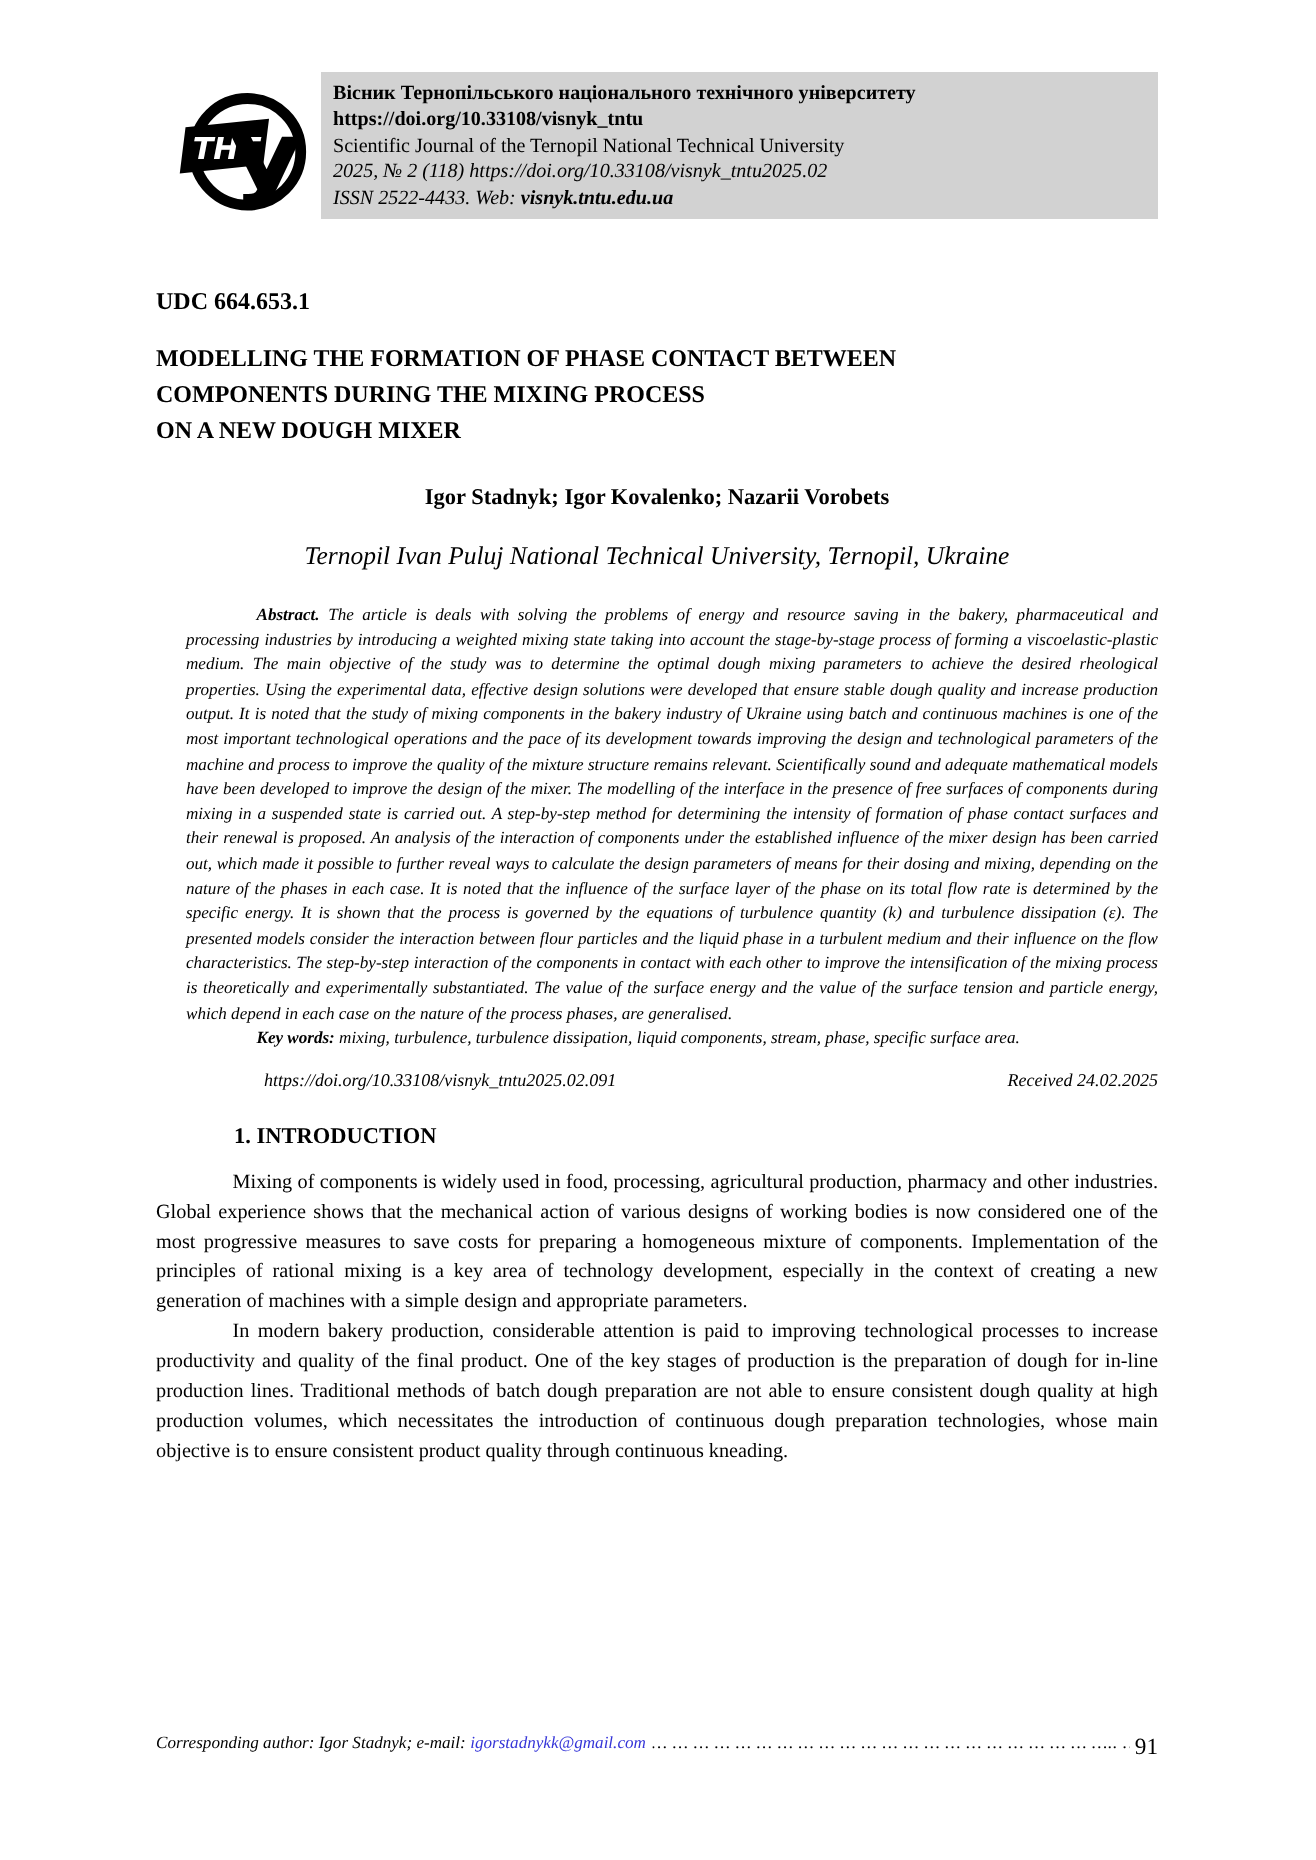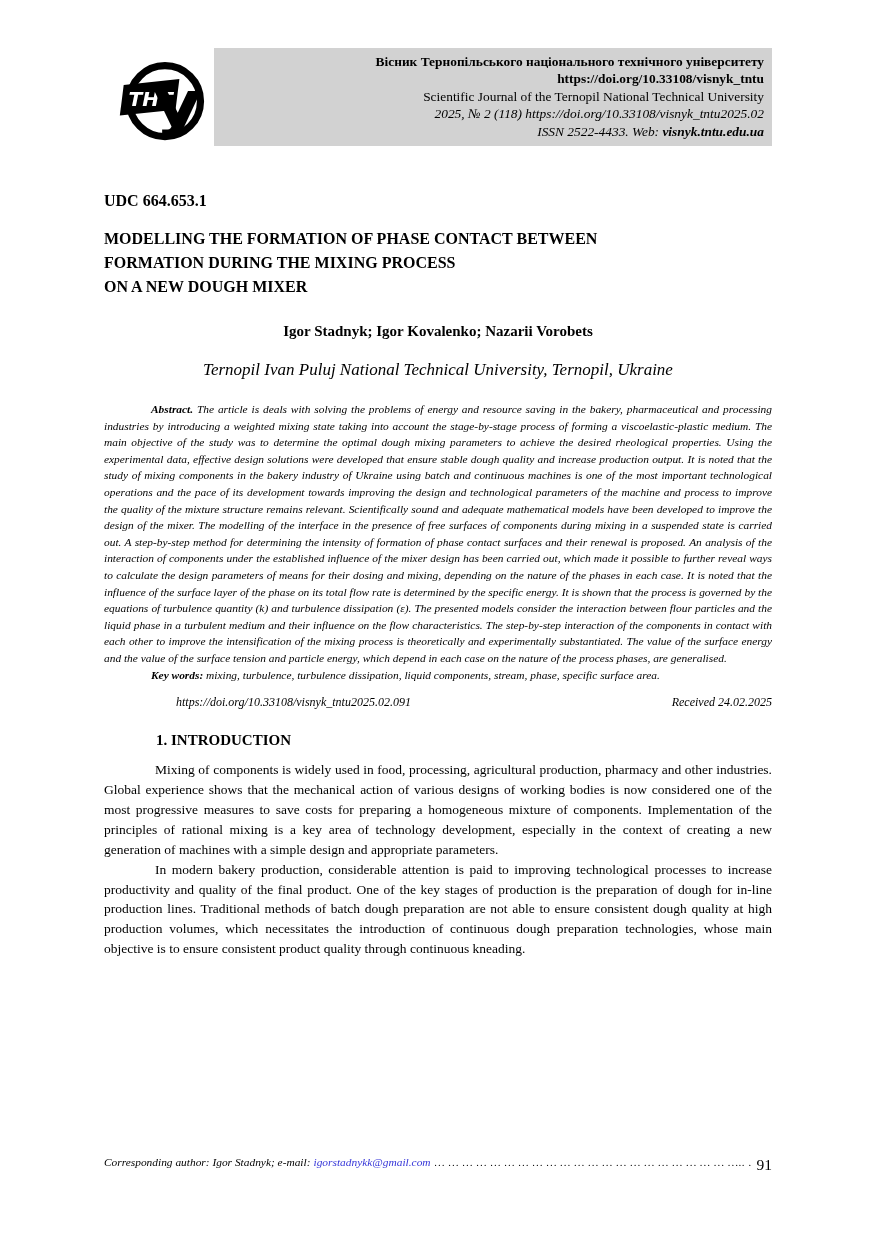--- a/index.html
+++ b/index.html
@@ -16,41 +16,41 @@
     display: flex;
     flex-direction: column;
     padding: 48px 105px 0 104px;
   }
   
   .masthead { display: flex; align-items: flex-start; }
   .logo-wrap { width: 110px; flex: 0 0 110px; padding-left: 12px; padding-top: 8px; }
   .journal-box {
     flex: 1;
     background: #d2d2d2;
-    text-align: right;
+    text-align: left;
     padding: 5px 8px 6px 8px;
     line-height: 17.4px;
     font-size: 13.4px;
   }
   .jb-bold { font-weight: bold; }
   .jb-italic { font-style: italic; }
   .jb-bolditalic { font-weight: bold; font-style: italic; }
   
   .udc { margin-top: 32px; font-weight: bold; font-size: 16px; }
   .title { margin-top: 17px; text-align: left; font-weight: bold; font-size: 16px; line-height: 24px; }
   .authors { margin-top: 24px; text-align: center; font-weight: bold; font-size: 15px; }
   .affiliation { margin-top: 20px; text-align: center; font-style: italic; font-size: 17px; }
   .abstract {
     margin-top: 21px;
     font-style: italic;
     font-size: 11.4px;
     line-height: 16.6px;
     text-align: justify;
   }
-  .abstract p { text-indent: 47px; }
+  .abstract p { text-indent: 47px; margin-left: 20px; }
   .abstract .lead { font-weight: bold; }
   .doi-row {
     margin-top: 12px;
     display: flex;
     justify-content: space-between;
     font-style: italic;
     font-size: 12px;
     padding-left: 72px;
   }
   
@@ -97,21 +97,21 @@
       <div>Scientific Journal of the Ternopil National Technical University</div>
       <div class="jb-italic">2025, № 2 (118) https://doi.org/10.33108/visnyk_tntu2025.02</div>
       <div class="jb-italic"><span>ISSN 2522-4433. Web: </span><span class="jb-bolditalic">visnyk.tntu.edu.ua</span></div>
     </div>
   </div>
 
   <div class="udc">UDC 664.653.1</div>
 
   <div class="title">
     <div>MODELLING THE FORMATION OF PHASE CONTACT BETWEEN</div>
-    <div>FORMATION DURING THE MIXING PROCESS</div>
+    <div>COMPONENTS DURING THE MIXING PROCESS</div>
     <div>ON A NEW DOUGH MIXER</div>
   </div>
 
   <div class="authors">Igor Stadnyk; Igor Kovalenko; Nazarii Vorobets</div>
 
   <div class="affiliation">Ternopil Ivan Puluj National Technical University, Ternopil, Ukraine</div>
 
   <div class="abstract">
     <p><span class="lead">Abstract.</span><span> The article is deals with solving the problems of energy and resource saving in the bakery, pharmaceutical and processing industries by introducing a weighted mixing state taking into account the stage-by-stage process of forming a viscoelastic-plastic medium. The main objective of the study was to determine the optimal dough mixing parameters to achieve the desired rheological properties. Using the experimental data, effective design solutions were developed that ensure stable dough quality and increase production output. It is noted that the study of mixing components in the bakery industry of Ukraine using batch and continuous machines is one of the most important technological operations and the pace of its development towards improving the design and technological parameters of the machine and process to improve the quality of the mixture structure remains relevant. Scientifically sound and adequate mathematical models have been developed to improve the design of the mixer. The modelling of the interface in the presence of free surfaces of components during mixing in a suspended state is carried out. A step-by-step method for determining the intensity of formation of phase contact surfaces and their renewal is proposed. An analysis of the interaction of components under the established influence of the mixer design has been carried out, which made it possible to further reveal ways to calculate the design parameters of means for their dosing and mixing, depending on the nature of the phases in each case. It is noted that the influence of the surface layer of the phase on its total flow rate is determined by the specific energy. It is shown that the process is governed by the equations of turbulence quantity (k) and turbulence dissipation (ε). The presented models consider the interaction between flour particles and the liquid phase in a turbulent medium and their influence on the flow characteristics. The step-by-step interaction of the components in contact with each other to improve the intensification of the mixing process is theoretically and experimentally substantiated. The value of the surface energy and the value of the surface tension and particle energy, which depend in each case on the nature of the process phases, are generalised.</span></p>
     <p><span class="lead">Key words:</span><span> mixing, turbulence, turbulence dissipation, liquid components, stream, phase, specific surface area.</span></p>

